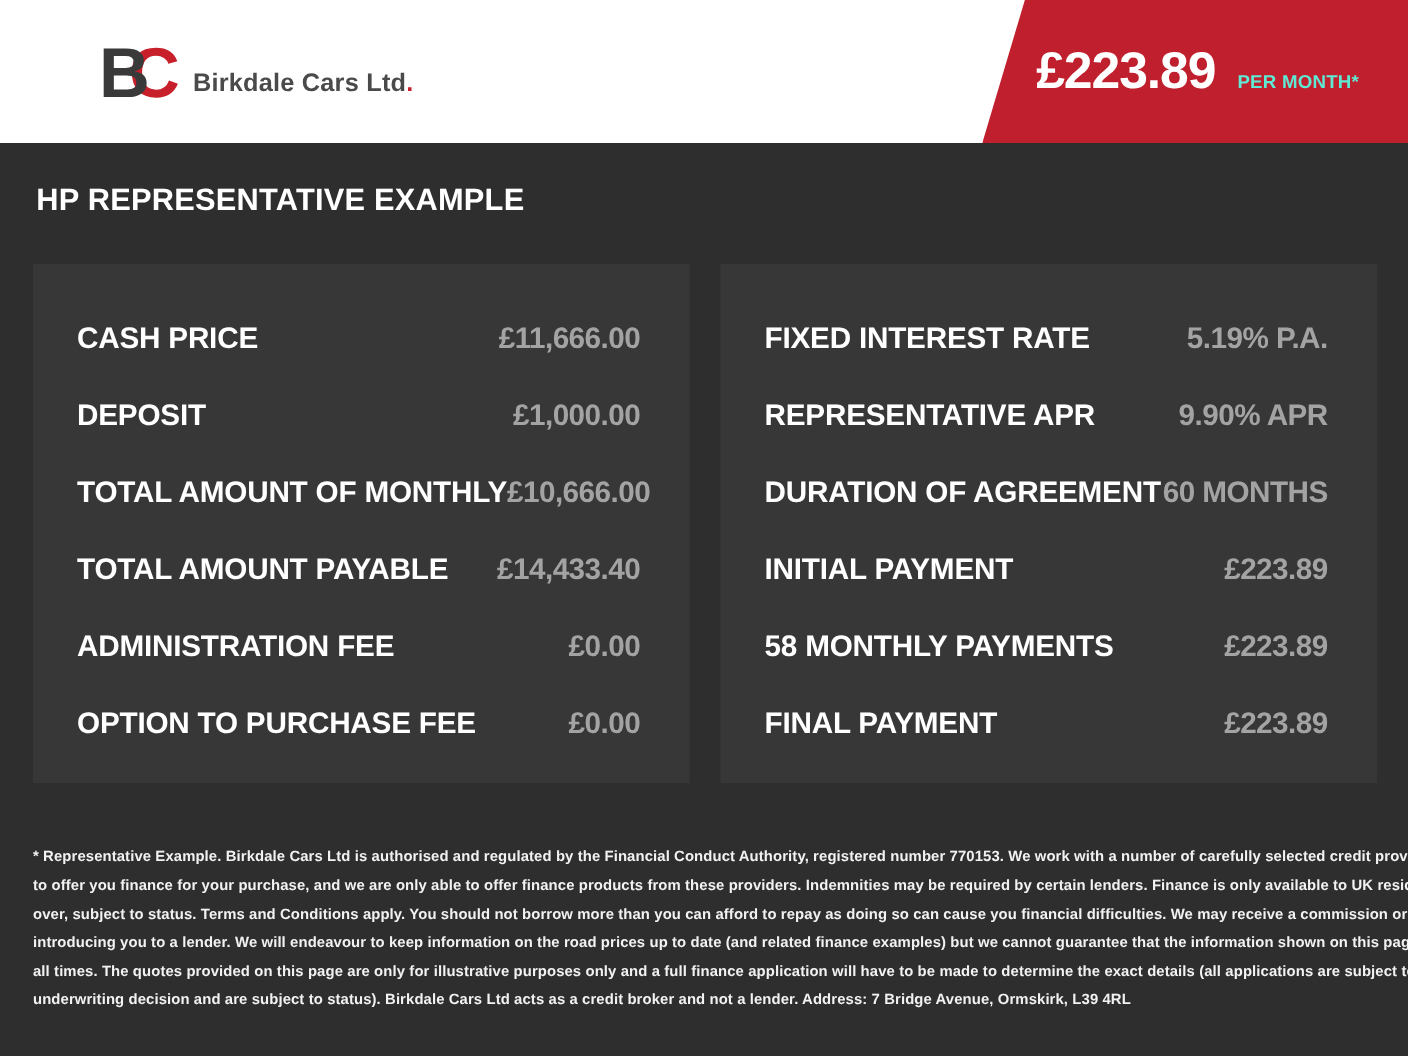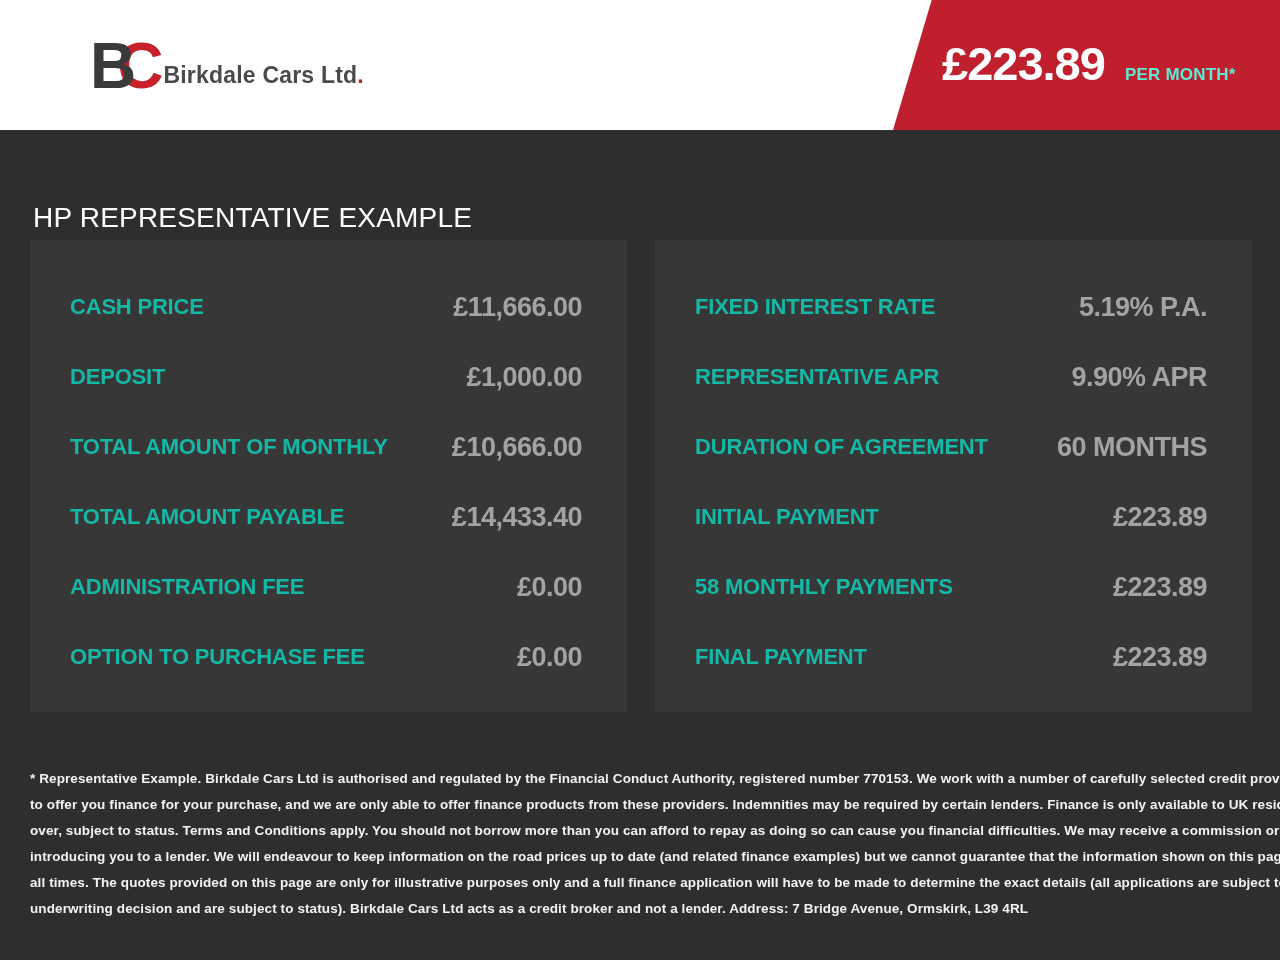--- a/index.html
+++ b/index.html
@@ -25,21 +25,21 @@
   .monogram { display: flex; line-height: 1; }
   .mono-b {
     font-size: 64px; font-weight: 800; color: #3a3a3a;
     position: relative; z-index: 2; letter-spacing: -2px;
   }
   .mono-c {
     font-size: 64px; font-weight: 800; color: #c8202b;
     margin-left: -17px; position: relative; z-index: 1;
   }
   .company {
-    margin-left: 0; margin-top: 28px;
+    margin-left: 12px; margin-top: 28px;
     font-size: 23px; font-weight: bold; color: #4a4a4a;
     letter-spacing: 0.2px; white-space: nowrap;
   }
   .company .dot { color: #c8202b; }
 
   .banner {
     position: absolute; top: 0; right: 0;
     width: 430px; height: 130px;
     background: #c0202e;
     clip-path: polygon(19% 0, 100% 0, 100% 100%, 10% 100%);
@@ -51,40 +51,39 @@
     letter-spacing: -1px; line-height: 1;
   }
   .banner-suffix {
     font-size: 17px; font-weight: bold; color: #5eead4;
     margin-left: 20px; letter-spacing: 0.2px;
   }
 
   
   .main-title {
     position: absolute; left: 33px; top: 166px;
-    font-size: 28px; font-weight: normal; color: #ffffff;
+    font-size: 28px; font-weight: bold; color: #ffffff;
     letter-spacing: 0.2px;
-    margin-top: 36px;
   }
 
   .panel {
     position: absolute; top: 240px; height: 472px;
     background: #373737;
     display: flex; flex-direction: column;
     padding: 32px 45px 20px 40px;
   }
   .panel-left  { left: 30px;  width: 597px; }
   .panel-right { left: 655px; width: 597px; }
 
   .finance-row {
     height: 70px; display: flex;
     justify-content: space-between; align-items: center;
   }
   .finance-label {
-    font-size: 22px; font-weight: bold; color: #14b8a6;
+    font-size: 27px; font-weight: bold; color: #ffffff;
     letter-spacing: -0.2px; white-space: nowrap;
   }
   .finance-value {
     font-size: 27px; font-weight: bold; color: #a3a3a3;
     letter-spacing: -0.5px; white-space: nowrap;
   }
 
   
   .footer {
     position: absolute; left: 30px; top: 766px;

